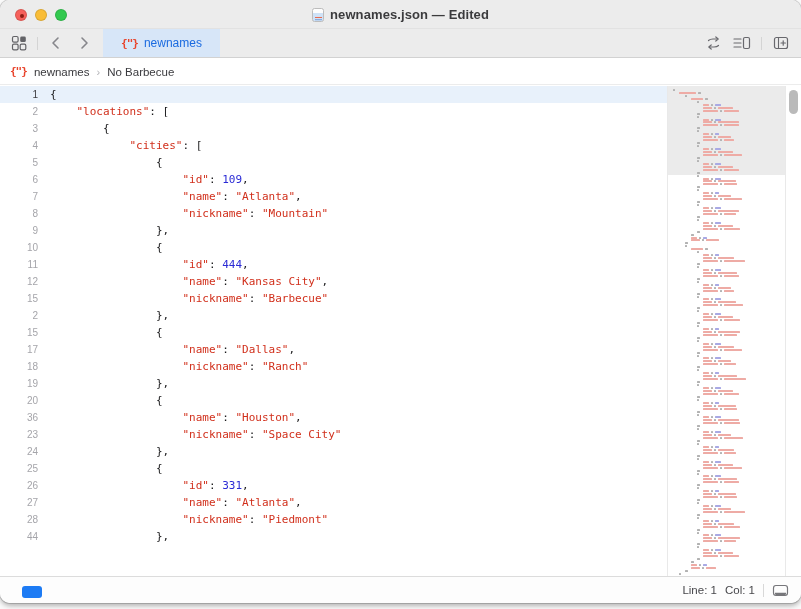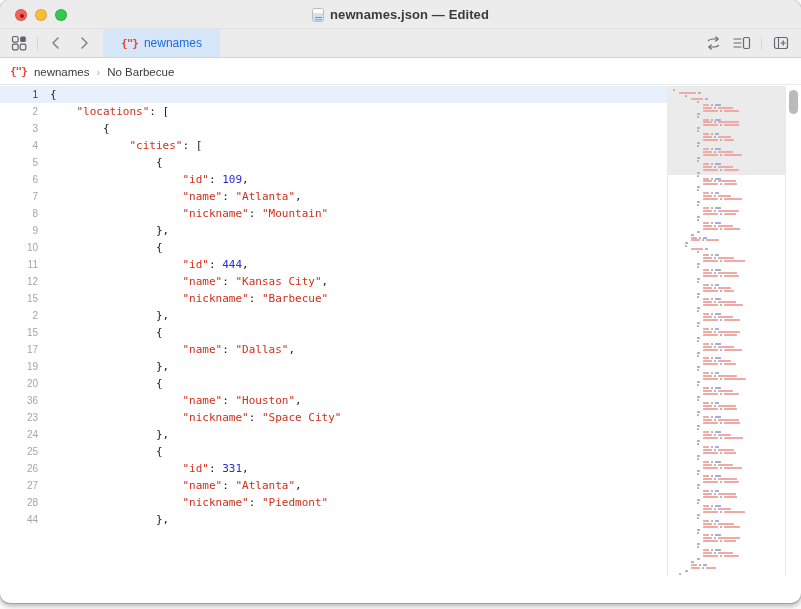--- a/index.html
+++ b/index.html
@@ -210,20 +210,24 @@
         </div>
         <div class="row">
           <span class="lnum">15</span>
           <span class="codetext">                {</span>
         </div>
         <div class="row">
           <span class="lnum">17</span>
           <span class="codetext">                    <span class="str">"name"</span>: <span class="str">"Dallas"</span>,</span>
         </div>
         <div class="row">
+          <span class="lnum">18</span>
+          <span class="codetext">                    <span class="str">"nickname"</span>: <span class="str">"Ranch"</span></span>
+        </div>
+        <div class="row">
           <span class="lnum">19</span>
           <span class="codetext">                },</span>
         </div>
         <div class="row">
           <span class="lnum">20</span>
           <span class="codetext">                {</span>
         </div>
         <div class="row">
           <span class="lnum">36</span>
           <span class="codetext">                    <span class="str">"name"</span>: <span class="str">"Houston"</span>,</span>
@@ -949,14 +953,28 @@
           <div class="mm-line" style="top:489.75px;left:5.00px">
             <span class="mm-seg" style="width:1.50px;background:#b2b2b2;margin-right:2px"></span>
           </div>
         </div>
     </div>
     <div id="vscroll">
       <div id="vthumb"></div>
     </div>
   </div>
 
+  <div id="statusbar">
+    <div id="blue-indicator"></div>
+    <div class="sb-right">
+      <span class="sb-text">Line: 1</span>
+      <span class="sb-text">Col: 1</span>
+      <div class="sb-sep"></div>
+      <div>
+        <svg class="icn" width="17" height="13" viewBox="0 0 17 13">
+          <rect x="1.5" y="1.5" width="14" height="10" rx="2.4" fill="none" stroke="#77777b" stroke-width="1.2"></rect>
+          <path d="M3 8.8 h11 v0.8 a2 2 0 0 1 -2 2 h-7 a2 2 0 0 1 -2 -2 z" fill="#77777b"></path>
+        </svg>
+      </div>
+    </div>
+  </div>
 
 </div>
 
 </body></html>

